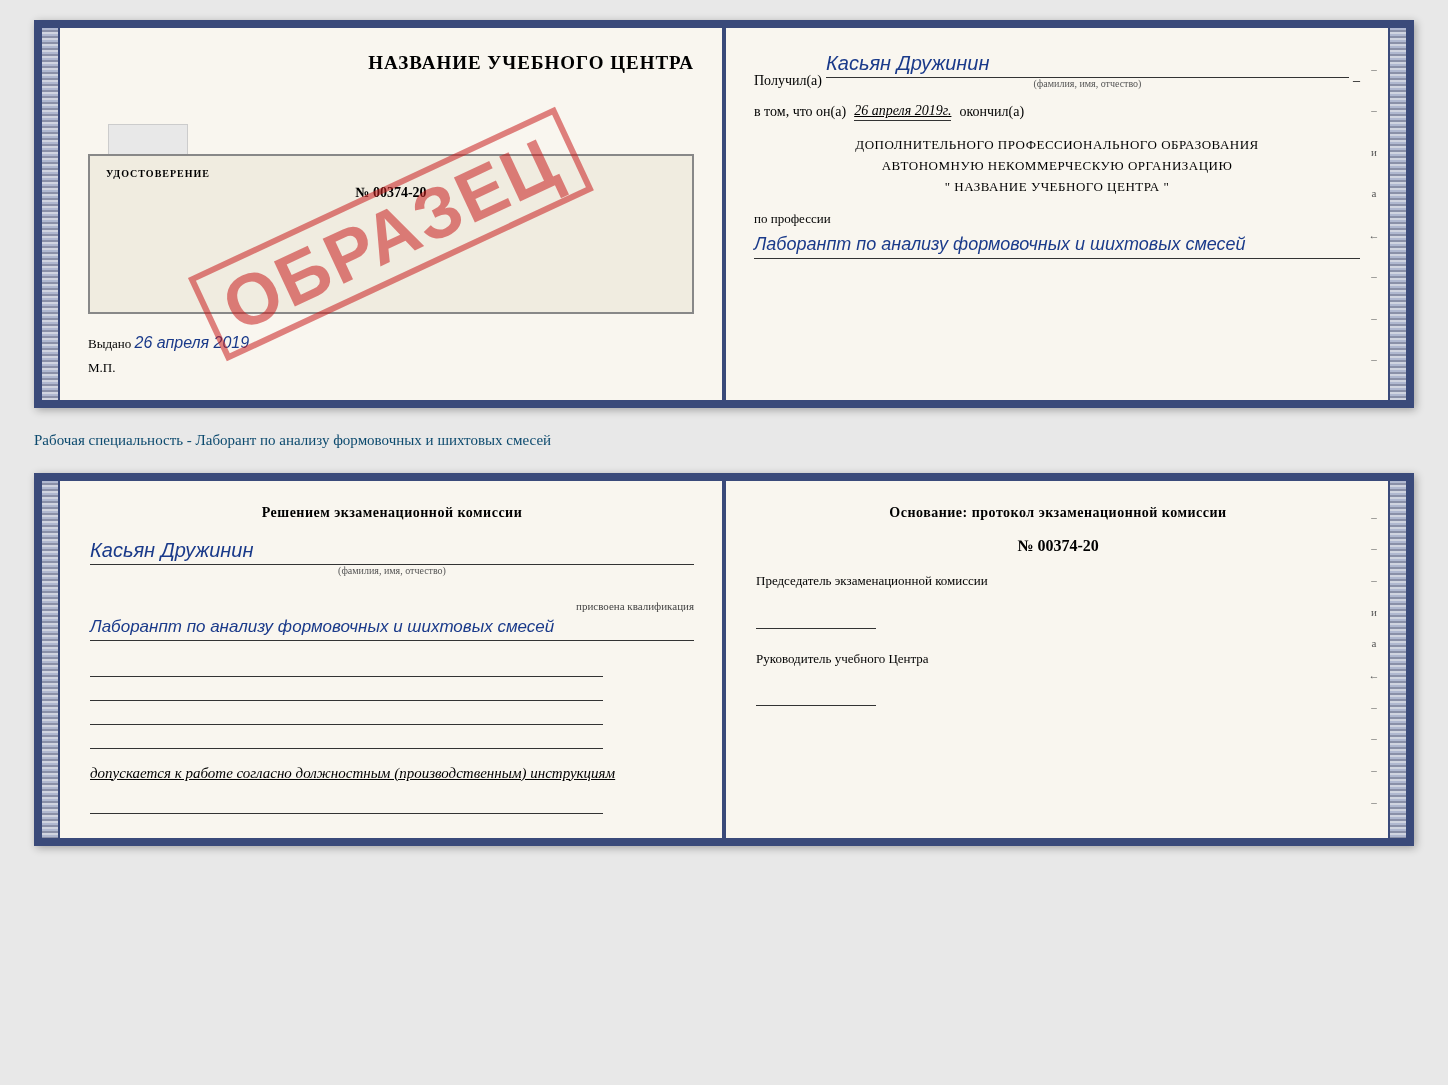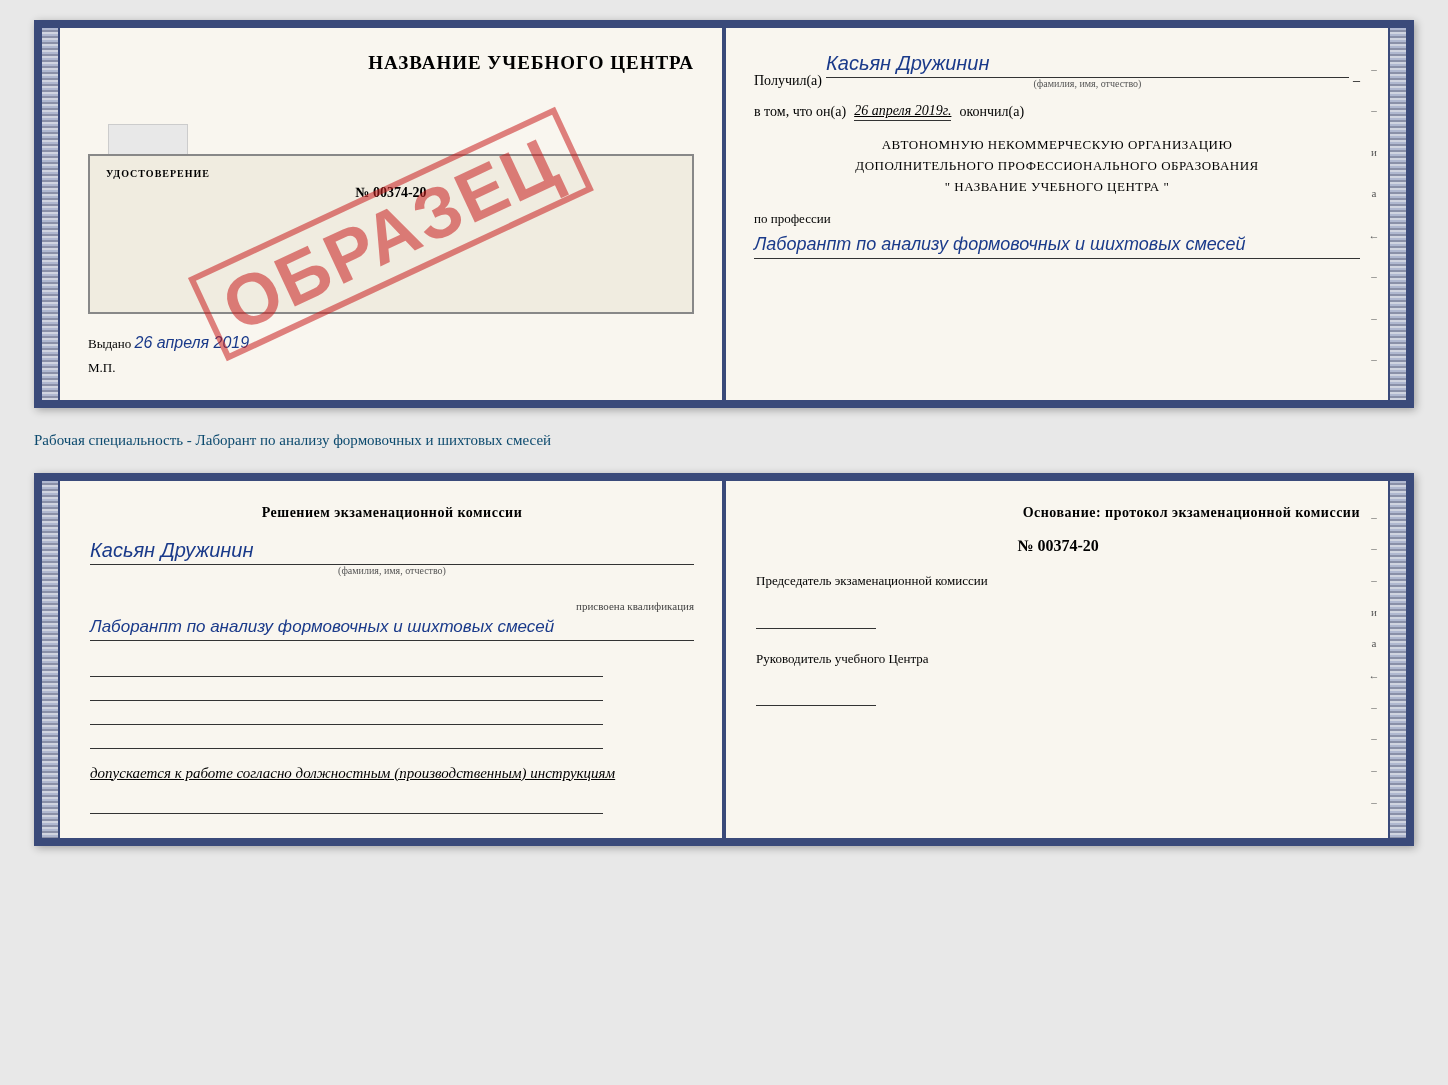--- a/index.html
+++ b/index.html
@@ -272,21 +272,21 @@
       font-size: 12px;
       font-style: italic;
       margin-top: 6px;
       text-decoration: underline;
     }
 
     .basis-title {
       font-size: 14px;
       font-weight: bold;
       letter-spacing: 0.5px;
-      text-align: right;
+      text-align: center;
     }
 
     .protocol-number {
       text-align: center;
       font-size: 16px;
       font-weight: bold;
       margin: 6px 0;
     }
 
     .protocol-date {
@@ -375,22 +375,22 @@
       <span> –</span>
     </div>
 
     <div class="date-line">
       <span>в том, что он(а)</span>
       <span class="date-value">26 апреля 2019г.</span>
       <span>окончил(а)</span>
     </div>
 
     <div class="org-name-block">
+      <div>ДОПОЛНИТЕЛЬНОГО ПРОФЕССИОНАЛЬНОГО ОБРАЗОВАНИЯ</div>
       <div>АВТОНОМНУЮ НЕКОММЕРЧЕСКУЮ ОРГАНИЗАЦИЮ</div>
-      <div>ДОПОЛНИТЕЛЬНОГО ПРОФЕССИОНАЛЬНОГО ОБРАЗОВАНИЯ</div>
       <div>"   НАЗВАНИЕ УЧЕБНОГО ЦЕНТРА   "</div>
     </div>
 
     <div class="profession-line">
       <span>по профессии</span>
       <span class="profession-value">Лаборанпт по анализу формовочных и шихтовых смесей</span>
     </div>
 
     <div class="right-side-marks">
       <span>–</span>

